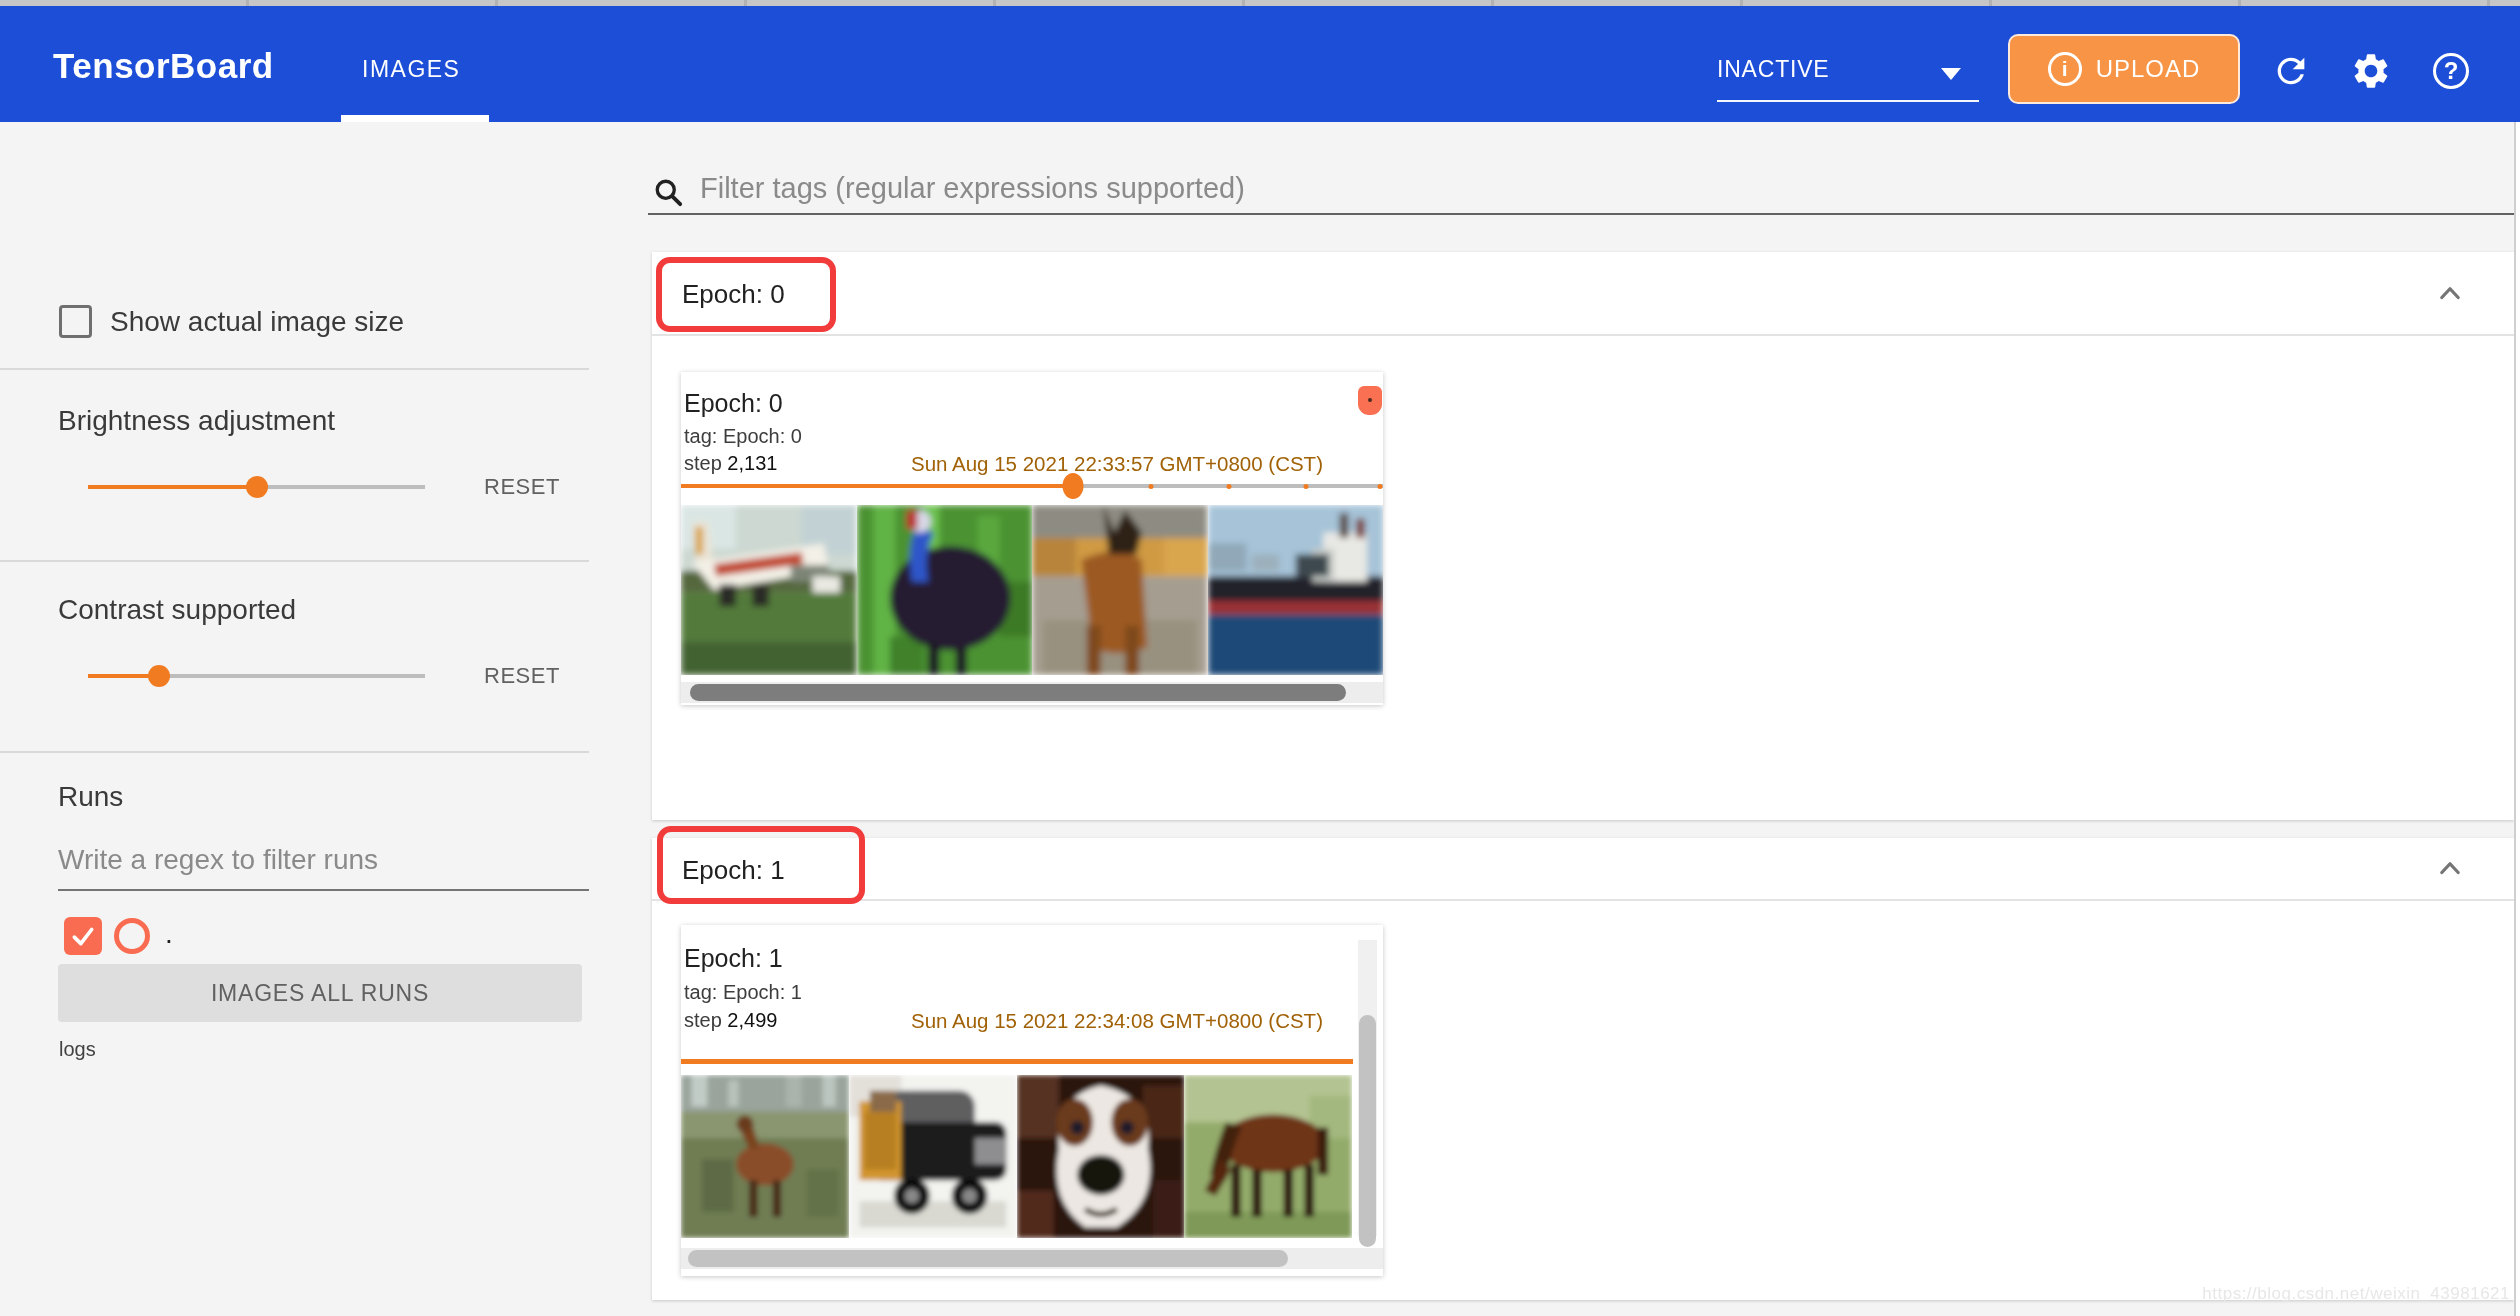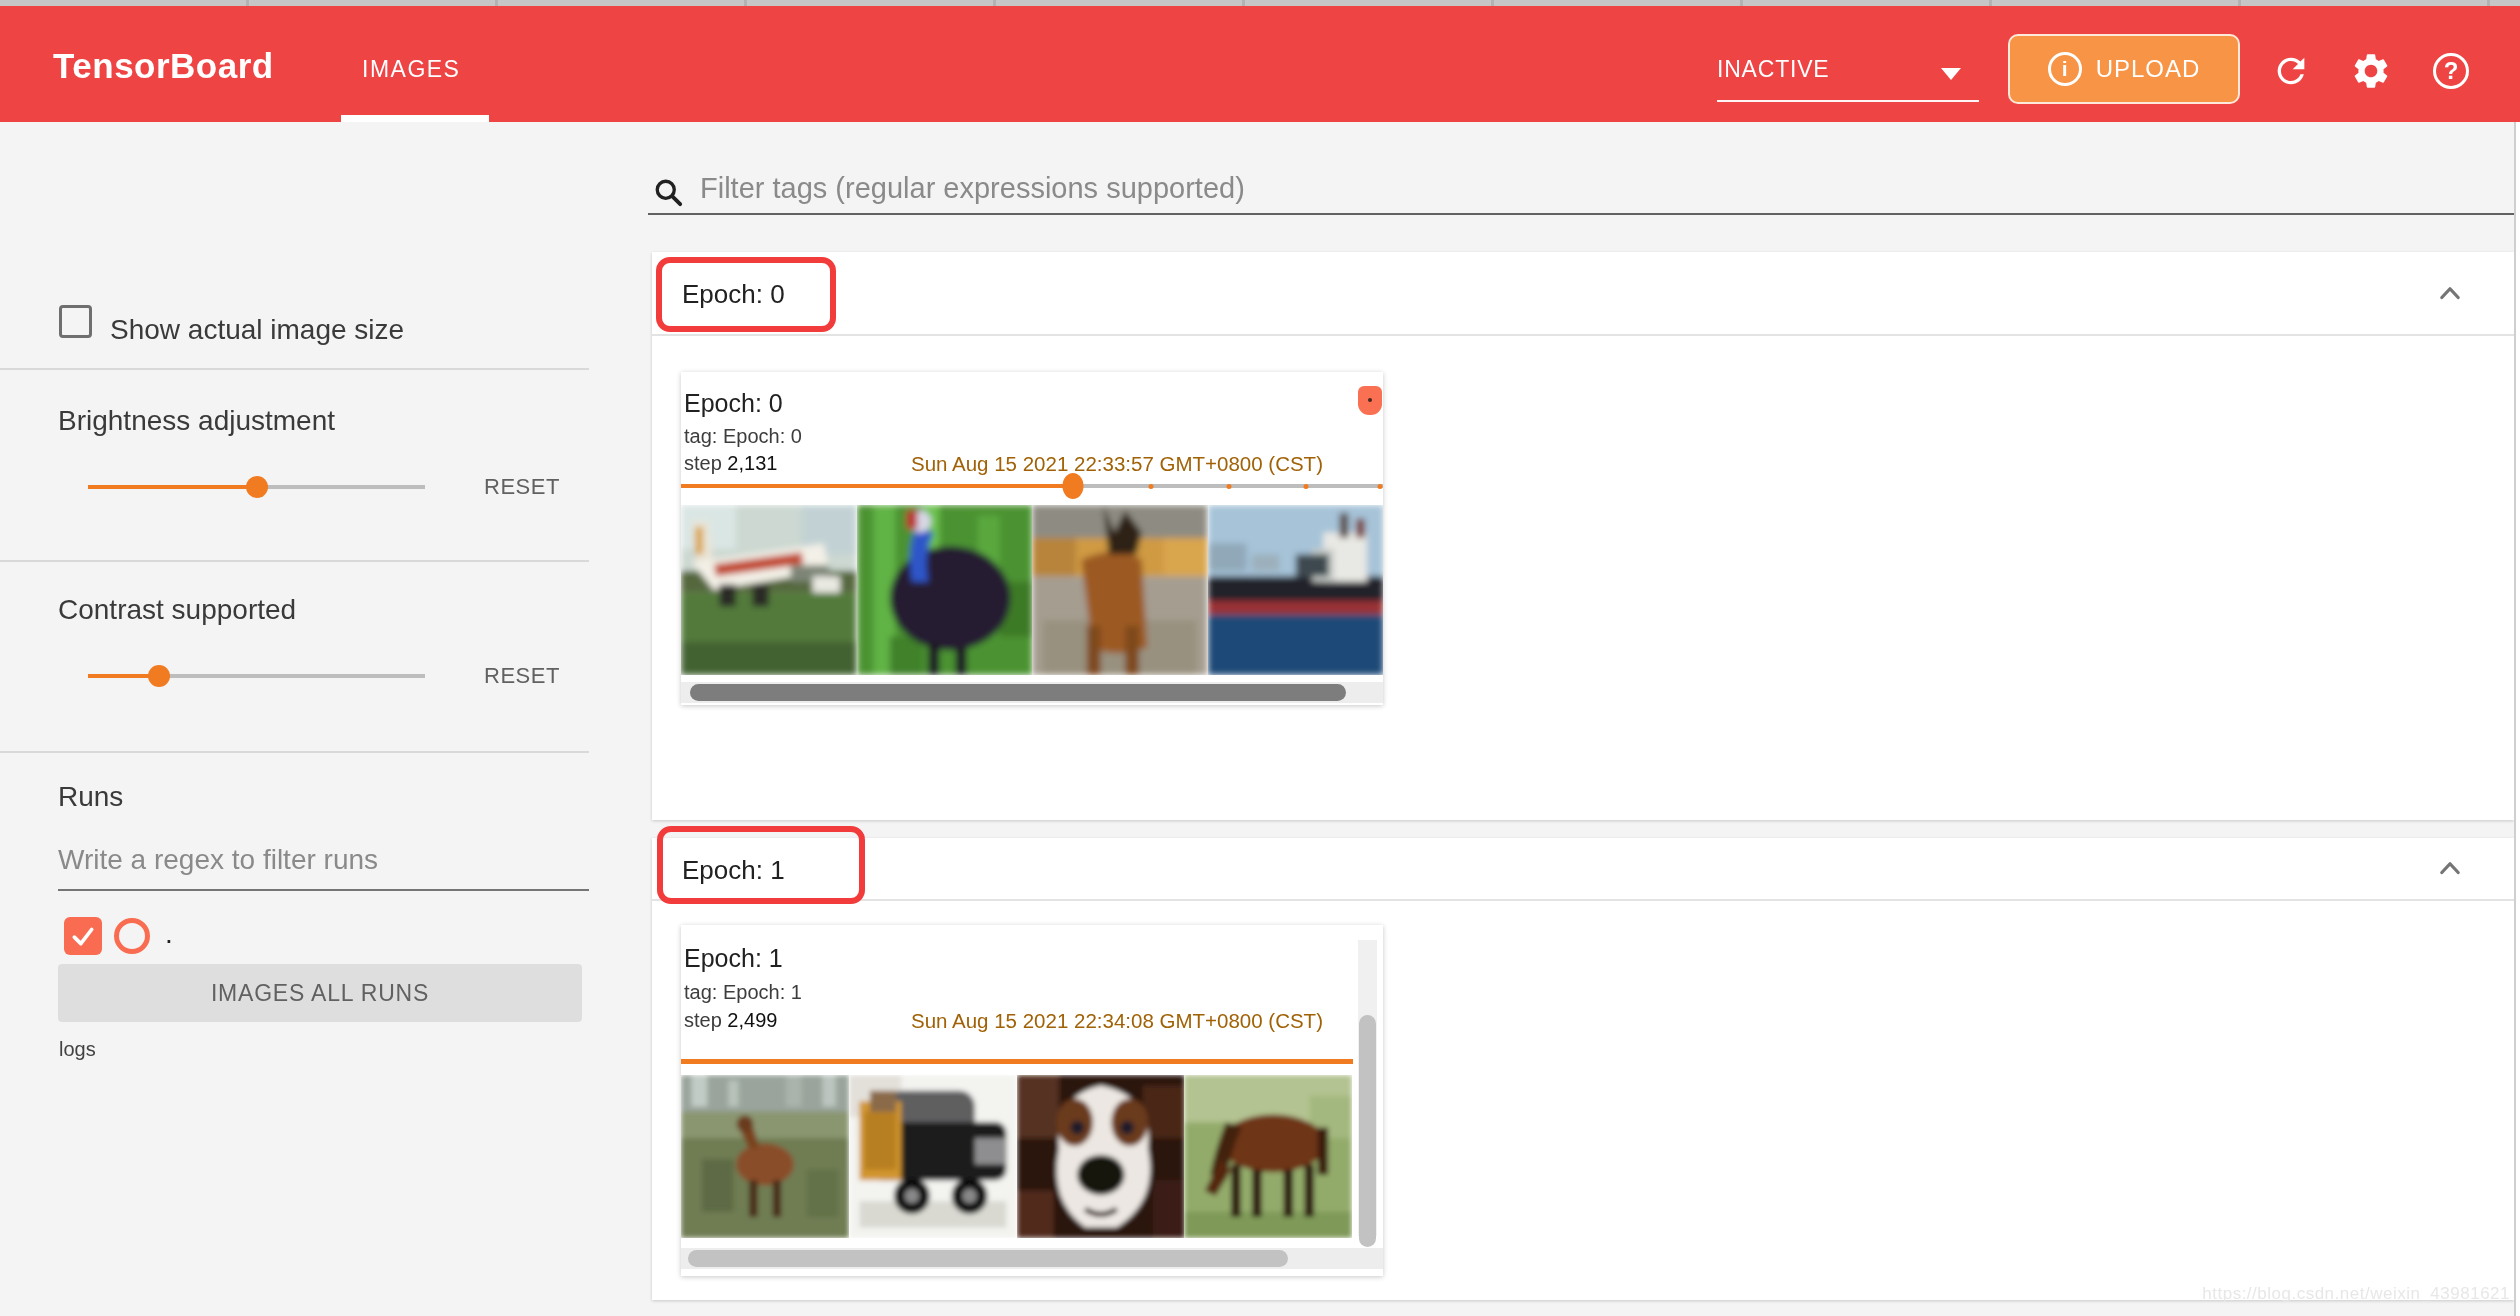--- a/index.html
+++ b/index.html
@@ -4,21 +4,21 @@
 <style>
   * { margin:0; padding:0; box-sizing:border-box; }
   body { background:#e8e8e8; font-family:"Liberation Sans", sans-serif; }
   .screen { position:relative; width:2520px; height:1316px; background:#f4f4f4; overflow:hidden; }
 
   
   .top-strip { position:absolute; left:0; top:0; width:2520px; height:6px; background:#c6c6c6;
     background-image:repeating-linear-gradient(90deg, transparent 0 246px, rgba(0,0,0,.10) 246px 249px); }
 
   
-  .appbar { position:absolute; left:0; top:6px; width:2520px; height:116px; background:#ef4444; }
+  .appbar { position:absolute; left:0; top:6px; width:2520px; height:116px; background:#1d4ed8; }
   .logo { position:absolute; left:53px; top:40px; color:#fff; font-size:35px; font-weight:600; letter-spacing:.5px; }
   .tab { position:absolute; left:362px; top:50px; color:#fff; font-size:23px; font-weight:500; letter-spacing:1.5px; }
   .tab-underline { position:absolute; left:341px; top:109px; width:148px; height:7px; background:#fff; }
   .status { position:absolute; left:1717px; top:50px; width:262px; height:48px; color:#fff; font-size:23px; font-weight:500; letter-spacing:.8px; }
   .status-arrow { position:absolute; right:18px; top:12px; width:0; height:0; border-left:10px solid transparent; border-right:10px solid transparent; border-top:12px solid #fff; }
   .status-underline { position:absolute; left:0; top:44px; width:262px; height:2px; background:rgba(255,255,255,.95); }
   .upload-btn { position:absolute; left:2008px; top:28px; width:232px; height:70px; background:#f79445; border:2px solid rgba(255,255,255,.8); border-radius:10px; display:flex; align-items:center; justify-content:center; gap:14px; color:#fff; cursor:pointer; }
   .info-circle { width:34px; height:34px; border:3px solid #fff; border-radius:50%; display:flex; align-items:center; justify-content:center; font-size:21px; font-weight:700; font-style:normal; }
   .upload-label { font-size:24px; font-weight:500; letter-spacing:1px; }
   .iconbtn { position:absolute; top:44px; width:42px; height:42px; display:flex; align-items:center; justify-content:center; cursor:pointer; }
@@ -120,21 +120,21 @@
           <path fill="#fff" d="M19.14 12.94c.04-.3.06-.61.06-.94 0-.32-.02-.64-.07-.94l2.03-1.58a.49.49 0 0 0 .12-.61l-1.92-3.32a.488.488 0 0 0-.59-.22l-2.39.96c-.5-.38-1.03-.7-1.62-.94l-.36-2.54a.484.484 0 0 0-.48-.41h-3.84c-.24 0-.43.17-.47.41l-.36 2.54c-.59.24-1.13.57-1.62.94l-2.39-.96c-.22-.08-.47 0-.59.22L2.74 8.87c-.12.21-.08.47.12.61l2.03 1.58c-.05.3-.09.63-.09.94s.02.64.07.94l-2.03 1.58a.49.49 0 0 0-.12.61l1.92 3.32c.12.22.37.29.59.22l2.39-.96c.5.38 1.03.7 1.62.94l.36 2.54c.05.24.24.41.48.41h3.84c.24 0 .44-.17.47-.41l.36-2.54c.59-.24 1.13-.56 1.62-.94l2.39.96c.22.08.47 0 .59-.22l1.92-3.32a.49.49 0 0 0-.12-.61l-2.01-1.58zM12 15.6c-1.98 0-3.6-1.62-3.6-3.6s1.62-3.6 3.6-3.6 3.6 1.62 3.6 3.6-1.62 3.6-3.6 3.6z"></path>
         </svg>
     </div>
     <div class="iconbtn" style="left:2430px;">
       <span class="help-circle">?</span>
     </div>
   </div>
 
   <div class="sidebar">
     <div class="cb-unchecked"></div>
-    <div class="sb-label" style="left:110px; top:192px;">Show actual image size</div>
+    <div class="sb-label" style="left:110px; top:184px;">Show actual image size</div>
     <div class="sb-divider" style="top:246px;"></div>
 
     <div class="sb-label" style="left:58px; top:283px;">Brightness adjustment</div>
     <div class="slider" style="top:352px;">
       <div class="track"></div>
       <div class="fill" style="width: 50%;"></div>
       <div class="thumb" style="left: 50%;"></div>
     </div>
     <div class="reset-label" style="top:352px;">RESET</div>
     <div class="sb-divider" style="top:438px;"></div>

